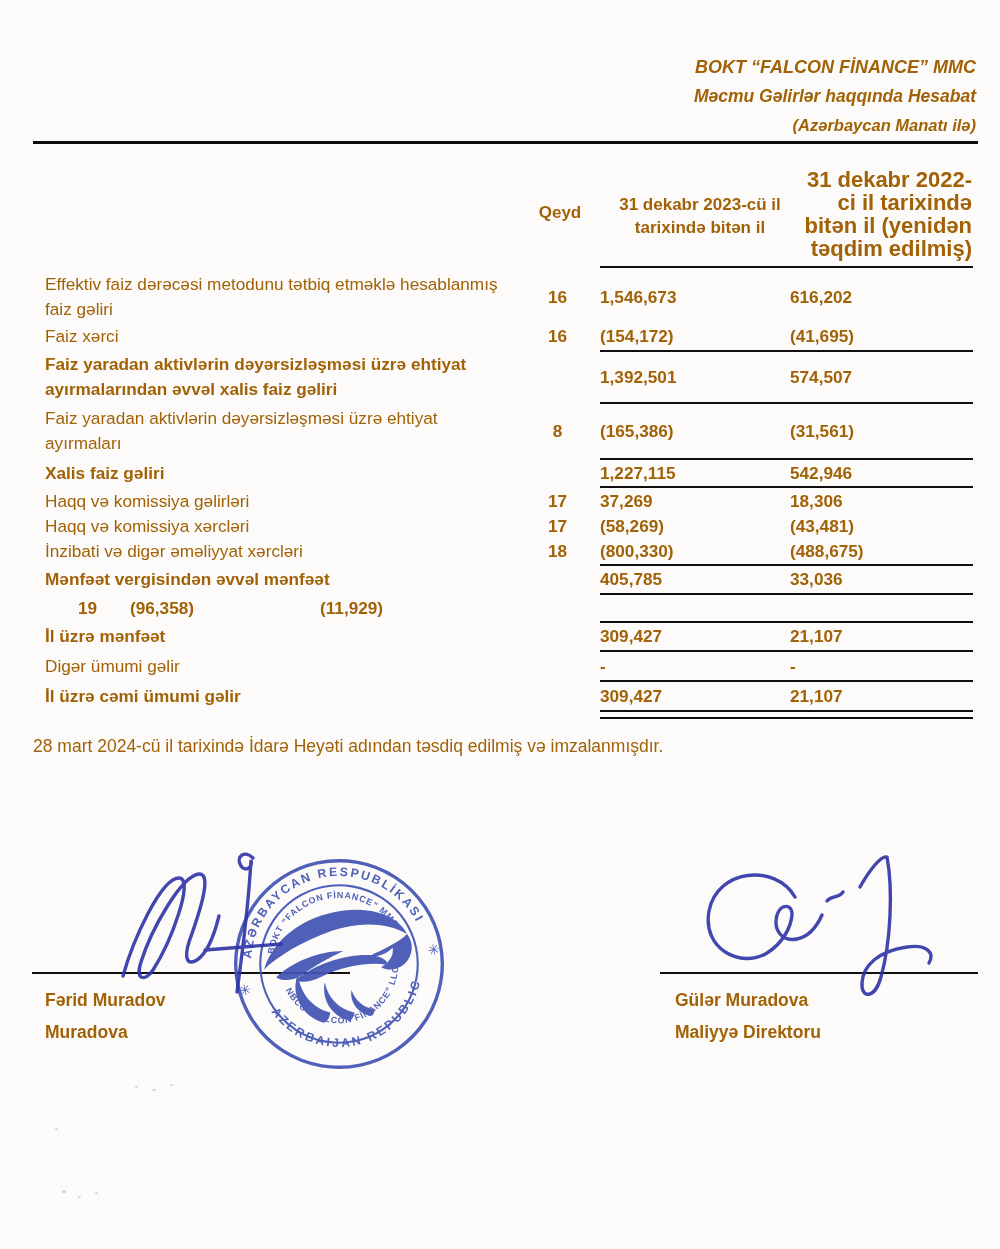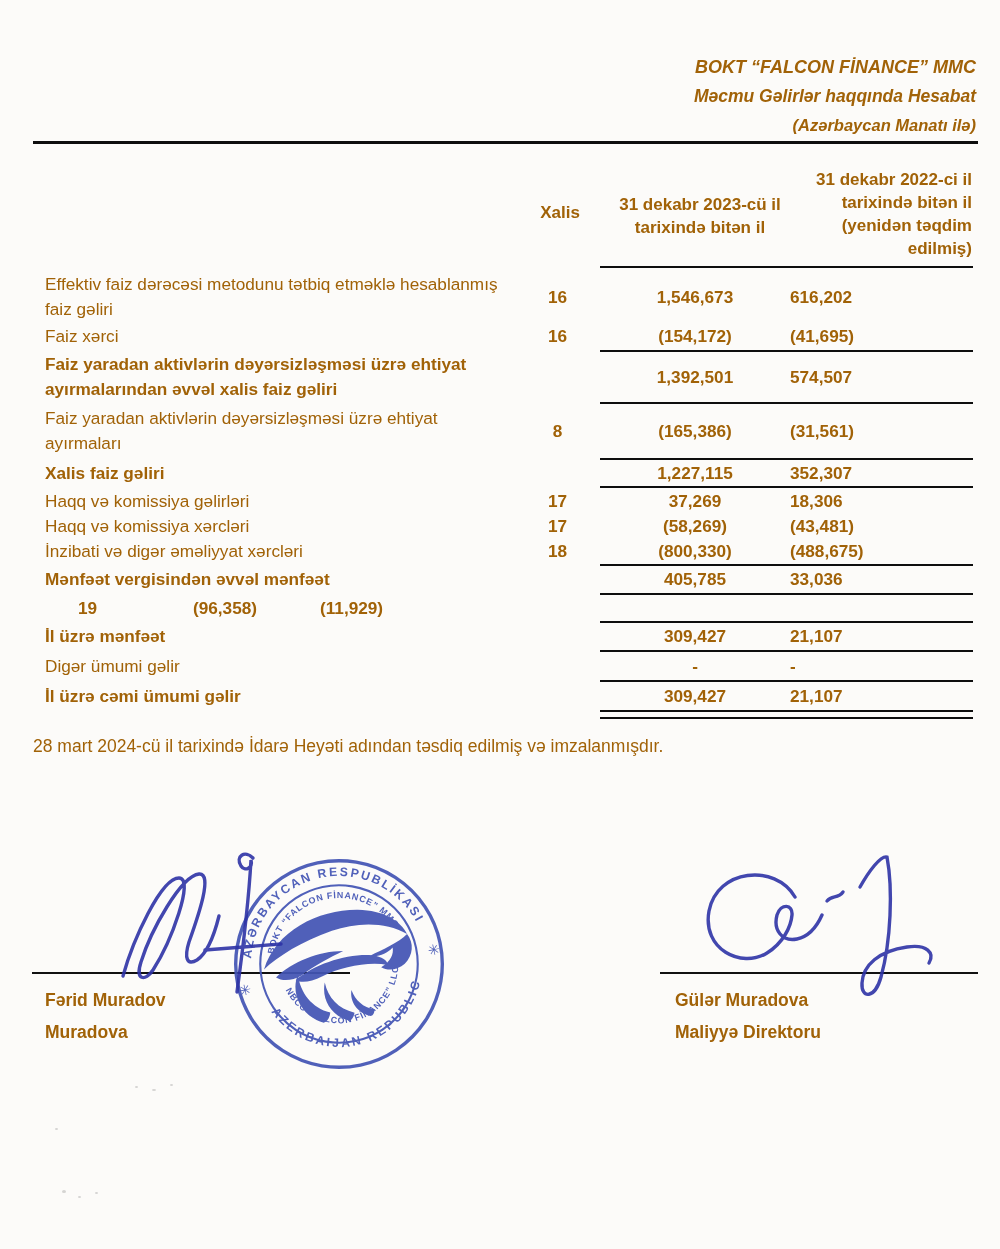--- a/index.html
+++ b/index.html
@@ -11,28 +11,28 @@
   }
   
   .hdr{position:absolute;top:52px;right:24px;text-align:right;font-style:italic;font-weight:700;}
   .hdr .l1{font-size:18px;line-height:30px;}
   .hdr .l2{font-size:17.5px;line-height:29px;}
   .hdr .l3{font-size:16.5px;line-height:28px;}
   .topline{position:absolute;left:33px;right:22px;top:141px;border-top:3.5px solid #0e0e0e;}
   
   .colnote{position:absolute;left:518px;top:203px;width:84px;text-align:center;font-weight:700;font-size:17px;}
   .col23{position:absolute;left:608px;top:193px;width:184px;text-align:center;font-weight:700;font-size:17px;line-height:23px;}
-  .col22{position:absolute;left:798px;top:168px;width:174px;text-align:right;font-weight:700;font-size:17px;line-height:23px;}
+  .col22{position:absolute;left:798px;top:168px;width:174px;text-align:right;font-weight:700;font-size:22px;line-height:23px;}
   .hdrline{position:absolute;left:600px;top:266px;width:373px;border-top:2.5px solid #0e0e0e;}
   
   .tbody{position:absolute;left:0;top:271px;right:0;}
   .trow{display:flex;align-items:center;padding-left:45px;font-size:17.2px;}
   .trow .lbl{width:470px;line-height:25px;}
   .trow .note{width:85px;text-align:center;font-weight:700;}
-  .trow .v1{width:190px;text-align:center;font-weight:700;}
+  .trow .v1{width:190px;text-align:left;font-weight:700;}
   .trow .v2{flex:1;text-align:left;font-weight:700;}
   .trow.bold .lbl{font-weight:700;}
   .h52{min-height:52px}.h50{min-height:50px}.h54{min-height:54px}
   .h28{min-height:28px}.h27{min-height:27px}.h26{min-height:26px}.h25{min-height:25px}
   .rule{margin-left:600px;width:373px;border-top:2.5px solid #0e0e0e;}
   .rule.double{height:5px;border-top:2.5px solid #0e0e0e;border-bottom:2.5px solid #0e0e0e;}
   
   .approval{position:absolute;left:33px;top:736px;font-size:17.5px;}
   .sigline{position:absolute;border-top:2.5px solid #111;}
   .sigline.left{left:32px;top:972px;width:318px;}
@@ -51,21 +51,21 @@
 
 <div class="page">
 
   <div class="hdr">
     <div class="l1">BOKT “FALCON FİNANCE” MMC</div>
     <div class="l2">Məcmu Gəlirlər haqqında Hesabat</div>
     <div class="l3">(Azərbaycan Manatı ilə)</div>
   </div>
   <div class="topline"></div>
 
-  <div class="colnote">Xalis</div>
+  <div class="colnote">Qeyd</div>
   <div class="col23">31 dekabr 2023-cü il tarixində bitən il</div>
   <div class="col22">31 dekabr 2022-ci il tarixində bitən il (yenidən təqdim edilmiş)</div>
   <div class="hdrline"></div>
 
   <div class="tbody">
 
     <div class="trow h52">
       <div class="lbl">Effektiv faiz dərəcəsi metodunu tətbiq etməklə hesablanmış faiz gəliri</div>
       <div class="note">16</div>
       <div class="v1">1,546,673</div>
@@ -93,21 +93,21 @@
       <div class="note">8</div>
       <div class="v1">(165,386)</div>
       <div class="v2">(31,561)</div>
     </div>
     <div class="rule"></div>
 
     <div class="trow bold h26">
       <div class="lbl">Xalis faiz gəliri</div>
       <div class="note"></div>
       <div class="v1">1,227,115</div>
-      <div class="v2">352,307</div>
+      <div class="v2">542,946</div>
     </div>
     <div class="rule"></div>
 
     <div class="trow h26">
       <div class="lbl">Haqq və komissiya gəlirləri</div>
       <div class="note">17</div>
       <div class="v1">37,269</div>
       <div class="v2">18,306</div>
     </div>
 

